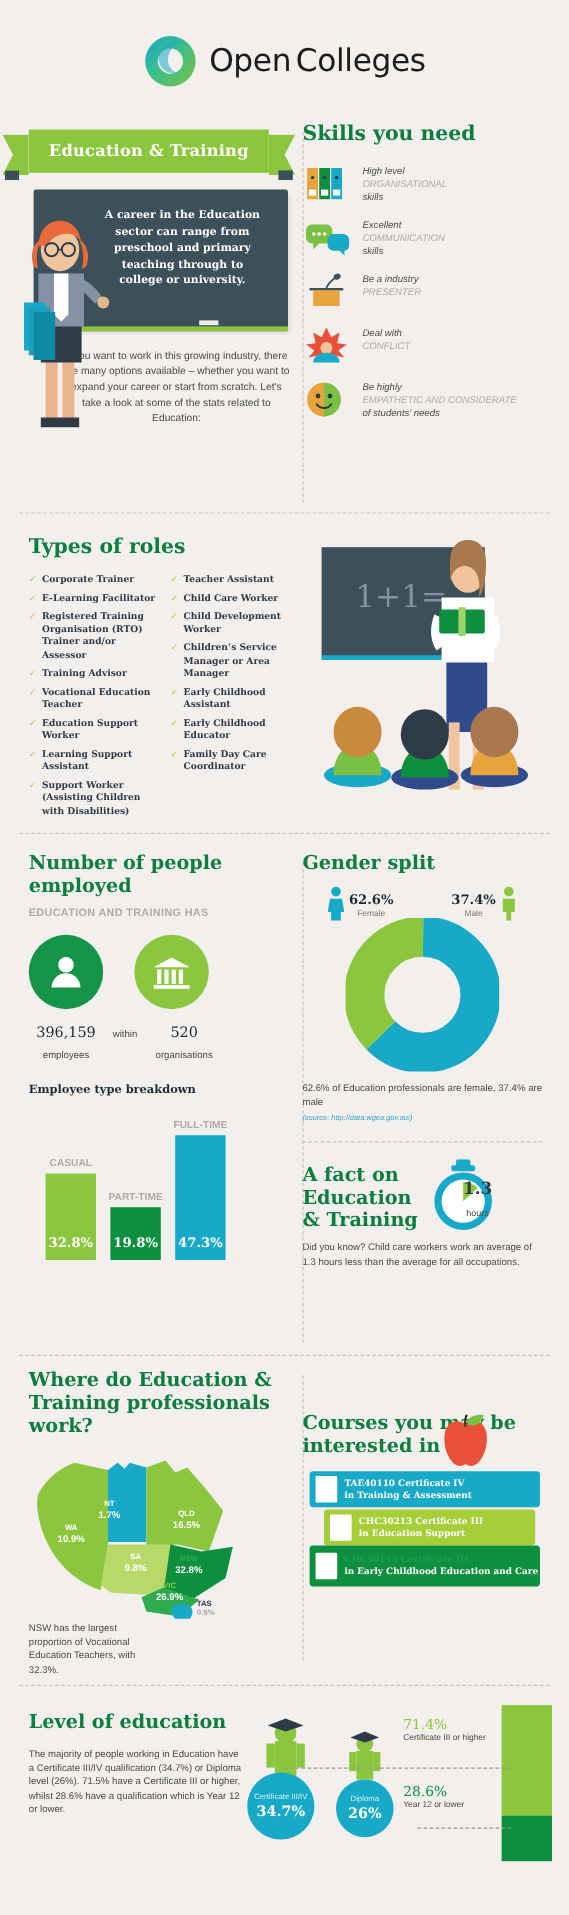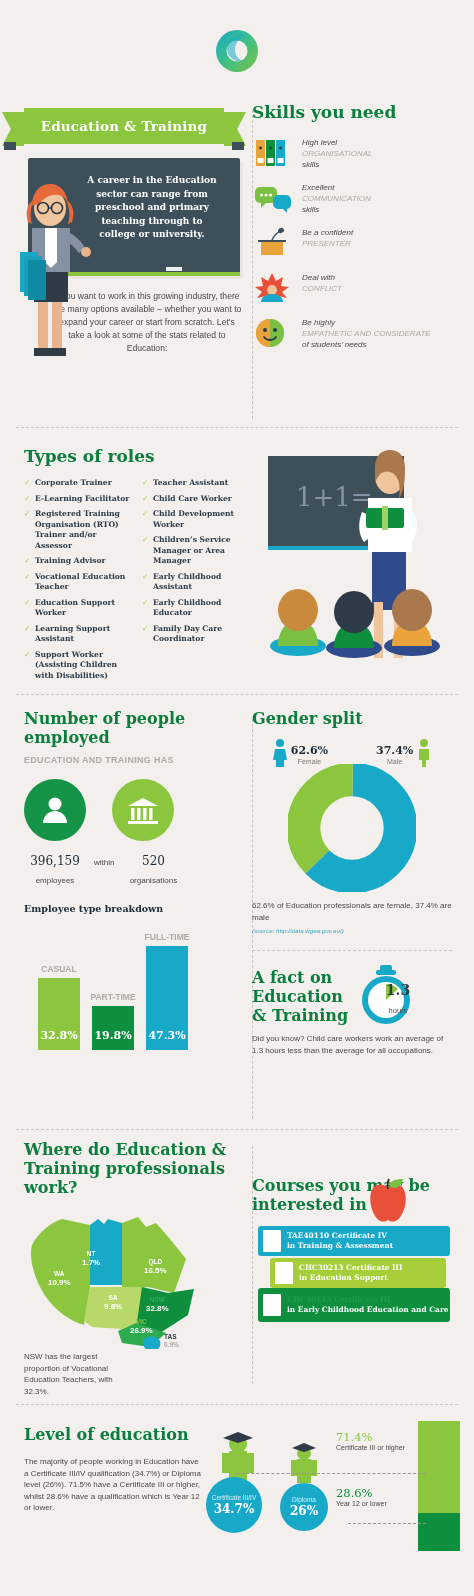--- a/index.html
+++ b/index.html
@@ -166,20 +166,23 @@
           <linearGradient id="lg" x1="0" y1="0" x2="1" y2="1">
             <stop offset="0%" stop-color="#18a9c9"></stop>
             <stop offset="50%" stop-color="#3fbf86"></stop>
             <stop offset="100%" stop-color="#7ac143"></stop>
           </linearGradient>
         </defs>
         <path d="M23 2a21 21 0 1 0 0 42 21 21 0 0 0 0-42zm0 10.5a10.5 10.5 0 1 1 0 21 10.5 10.5 0 0 1 0-21z" fill="url(#lg)"></path>
         <path d="M34 7c-7 1-13 7-13 15 0 6 4 10 9 11-9 2-17-4-17-13C13 12 22 5 34 7z" fill="#18a9c9" opacity=".55"></path>
       </svg>
     </span>
+    <span class="logo-text">
+      <b>Open</b><span style="display:inline-block;width:4px"></span><b>Colleges</b>
+    </span>
   </div>
 
   <div class="sec1">
     <div class="vdiv"></div>
 
     <div class="col-l">
       <div class="ribbon">
         <div class="tail-l"></div>
         <div class="tail-r"></div>
         <div class="fold-l"></div>
@@ -273,21 +276,21 @@
       <div class="skill">
         <span class="ico">
           <svg width="40" height="34" viewBox="0 0 40 34">
             <path d="M6 14h28v2H6z" fill="#3d4f59"></path>
             <path d="M9 16h22v13H9z" fill="#e8a33d"></path>
             <path d="M20 14c2-5 5-7 8-9" stroke="#3d4f59" stroke-width="1.5" fill="none"></path>
             <ellipse cx="29" cy="4.5" rx="3" ry="2.4" fill="#3d4f59" transform="rotate(-25 29 4.5)"></ellipse>
           </svg>
         </span>
         <span class="lbl">
-          <span>Be a confident</span><br>
+          <span>Be a industry</span><br>
           <span class="cap">PRESENTER</span>
         </span>
       </div>
 
       <div class="skill">
         <span class="ico">
           <svg width="40" height="34" viewBox="0 0 40 34">
             <path d="M20 2l4 8 7-4-2 9 8 1-7 5 5 6-9-2-1 6-5-5-5 5-1-6-9 2 5-6-7-5 8-1-2-9 7 4z" fill="#e8503a"></path>
             <circle cx="20" cy="19" r="5" fill="#f0c49c"></circle>
             <path d="M9 31c0-5 5-8 11-8s11 3 11 8z" fill="#18a9c9"></path>

